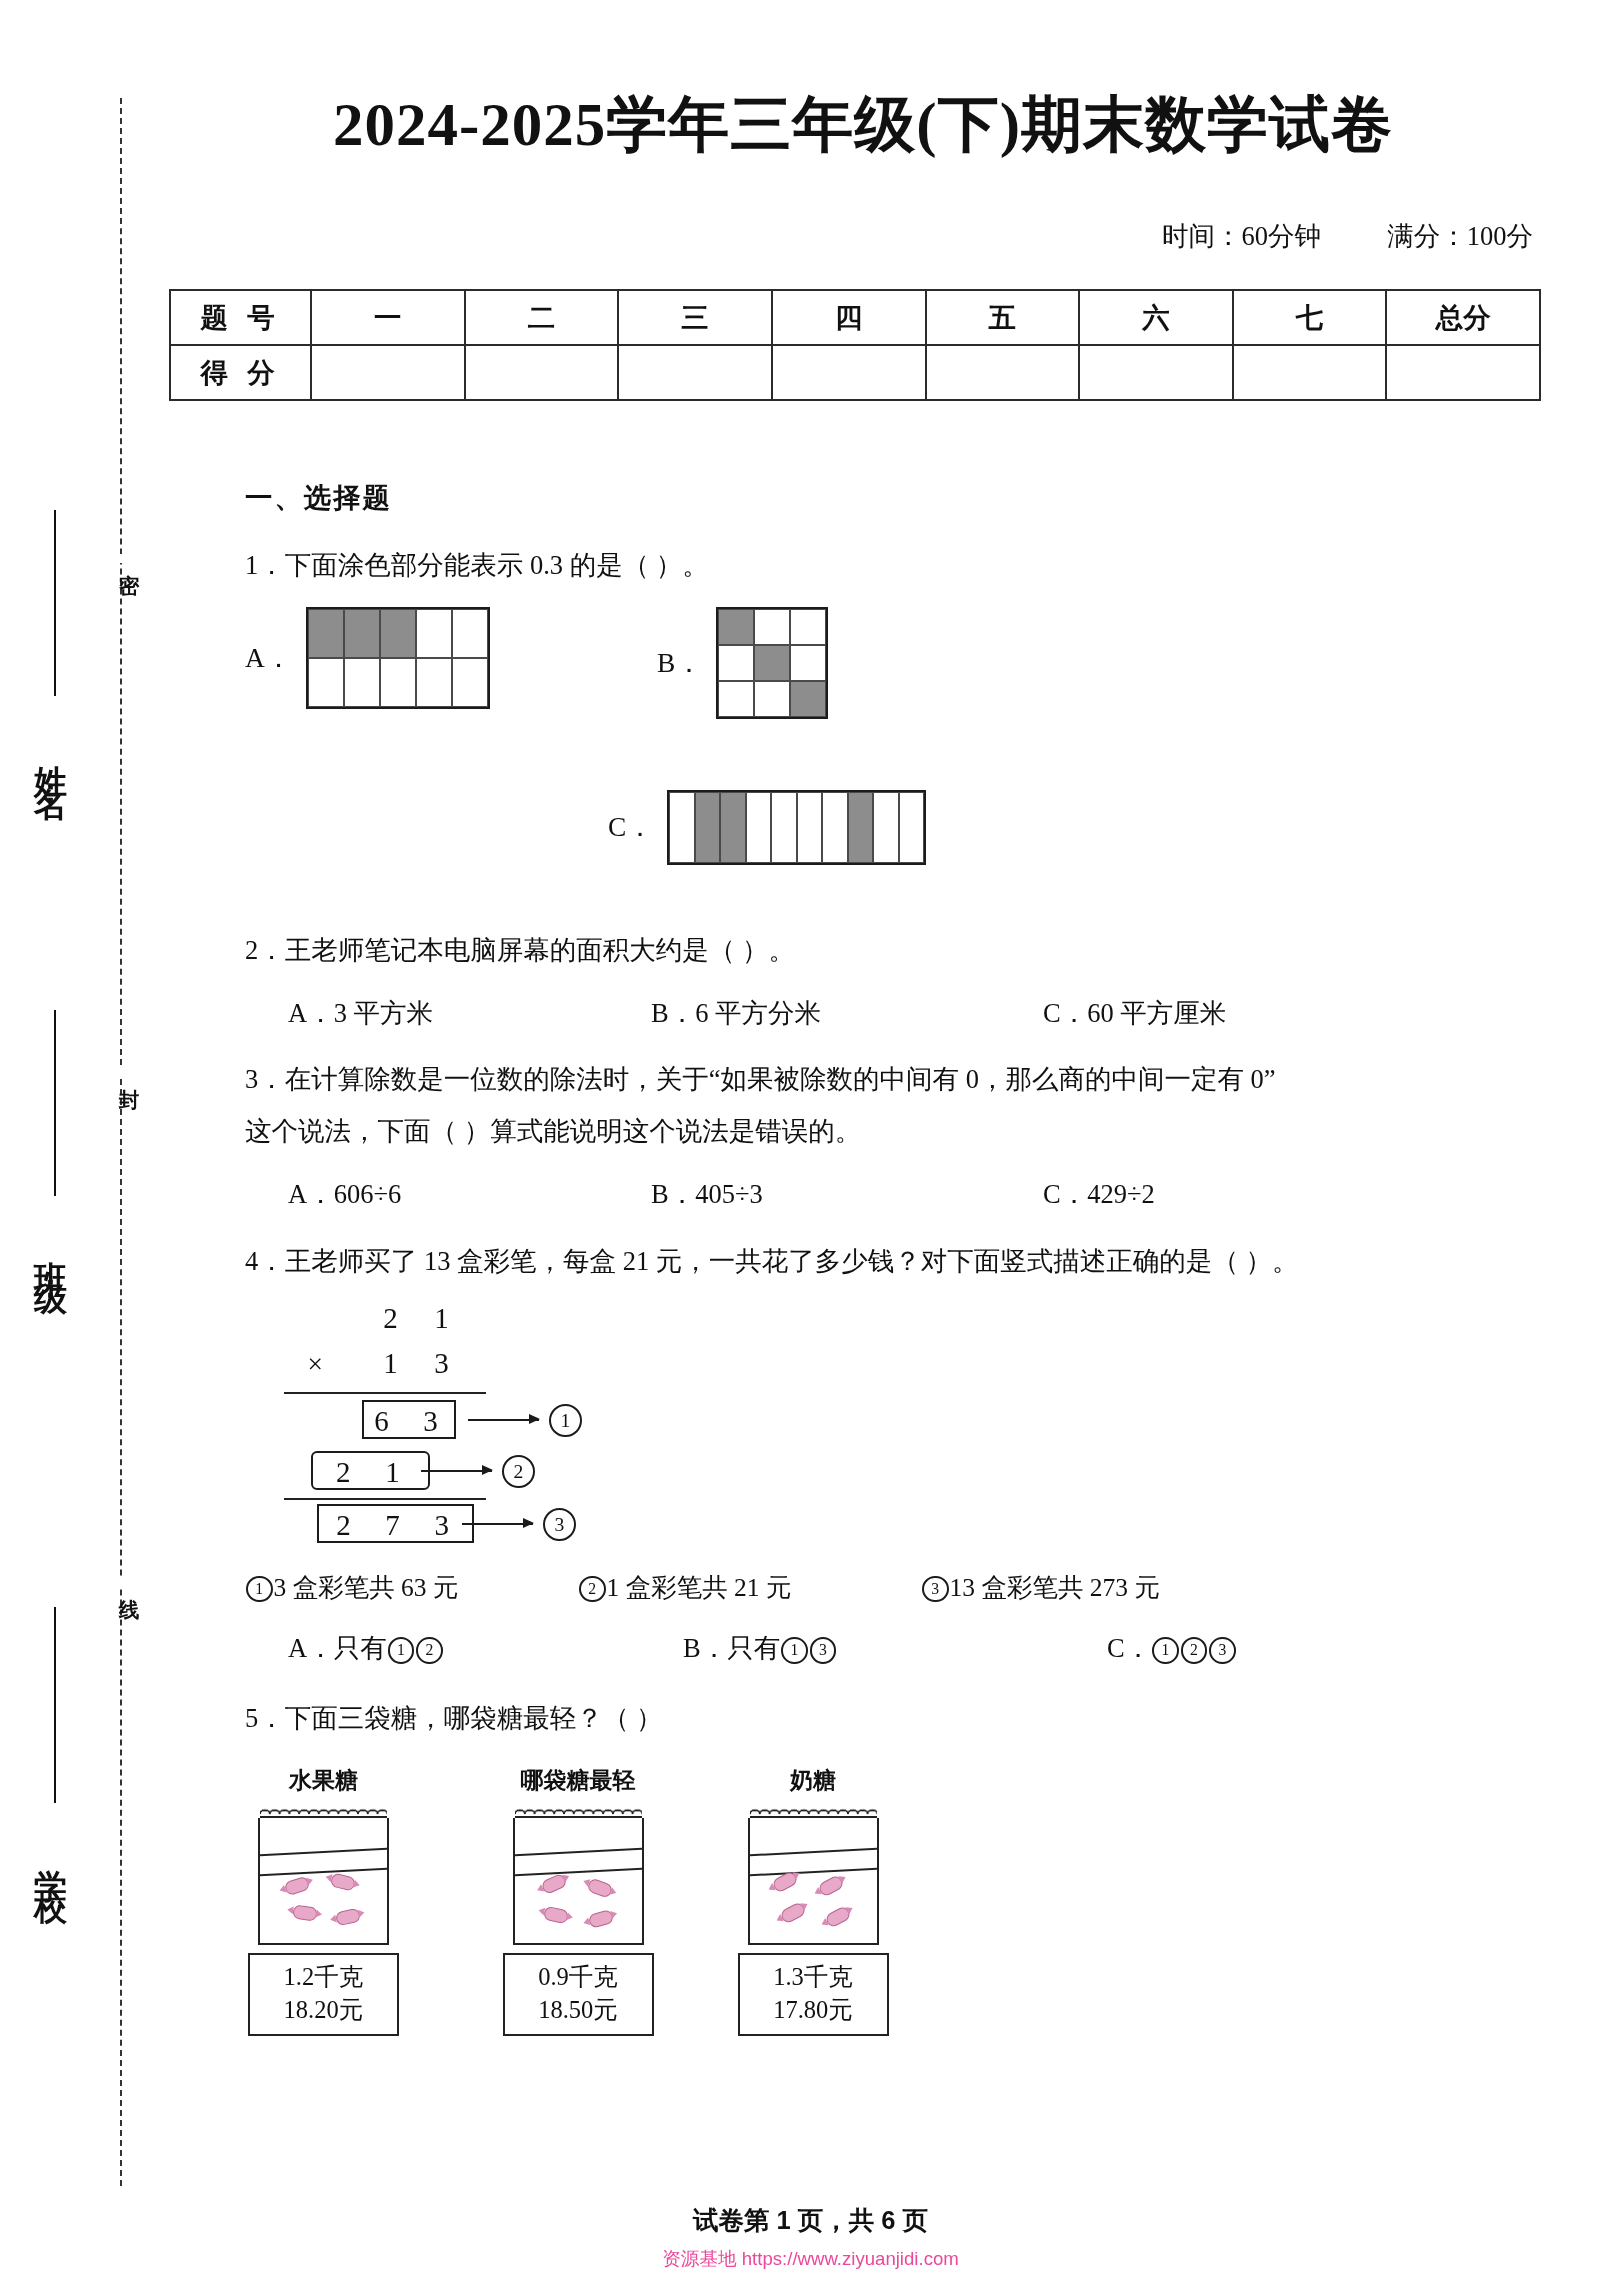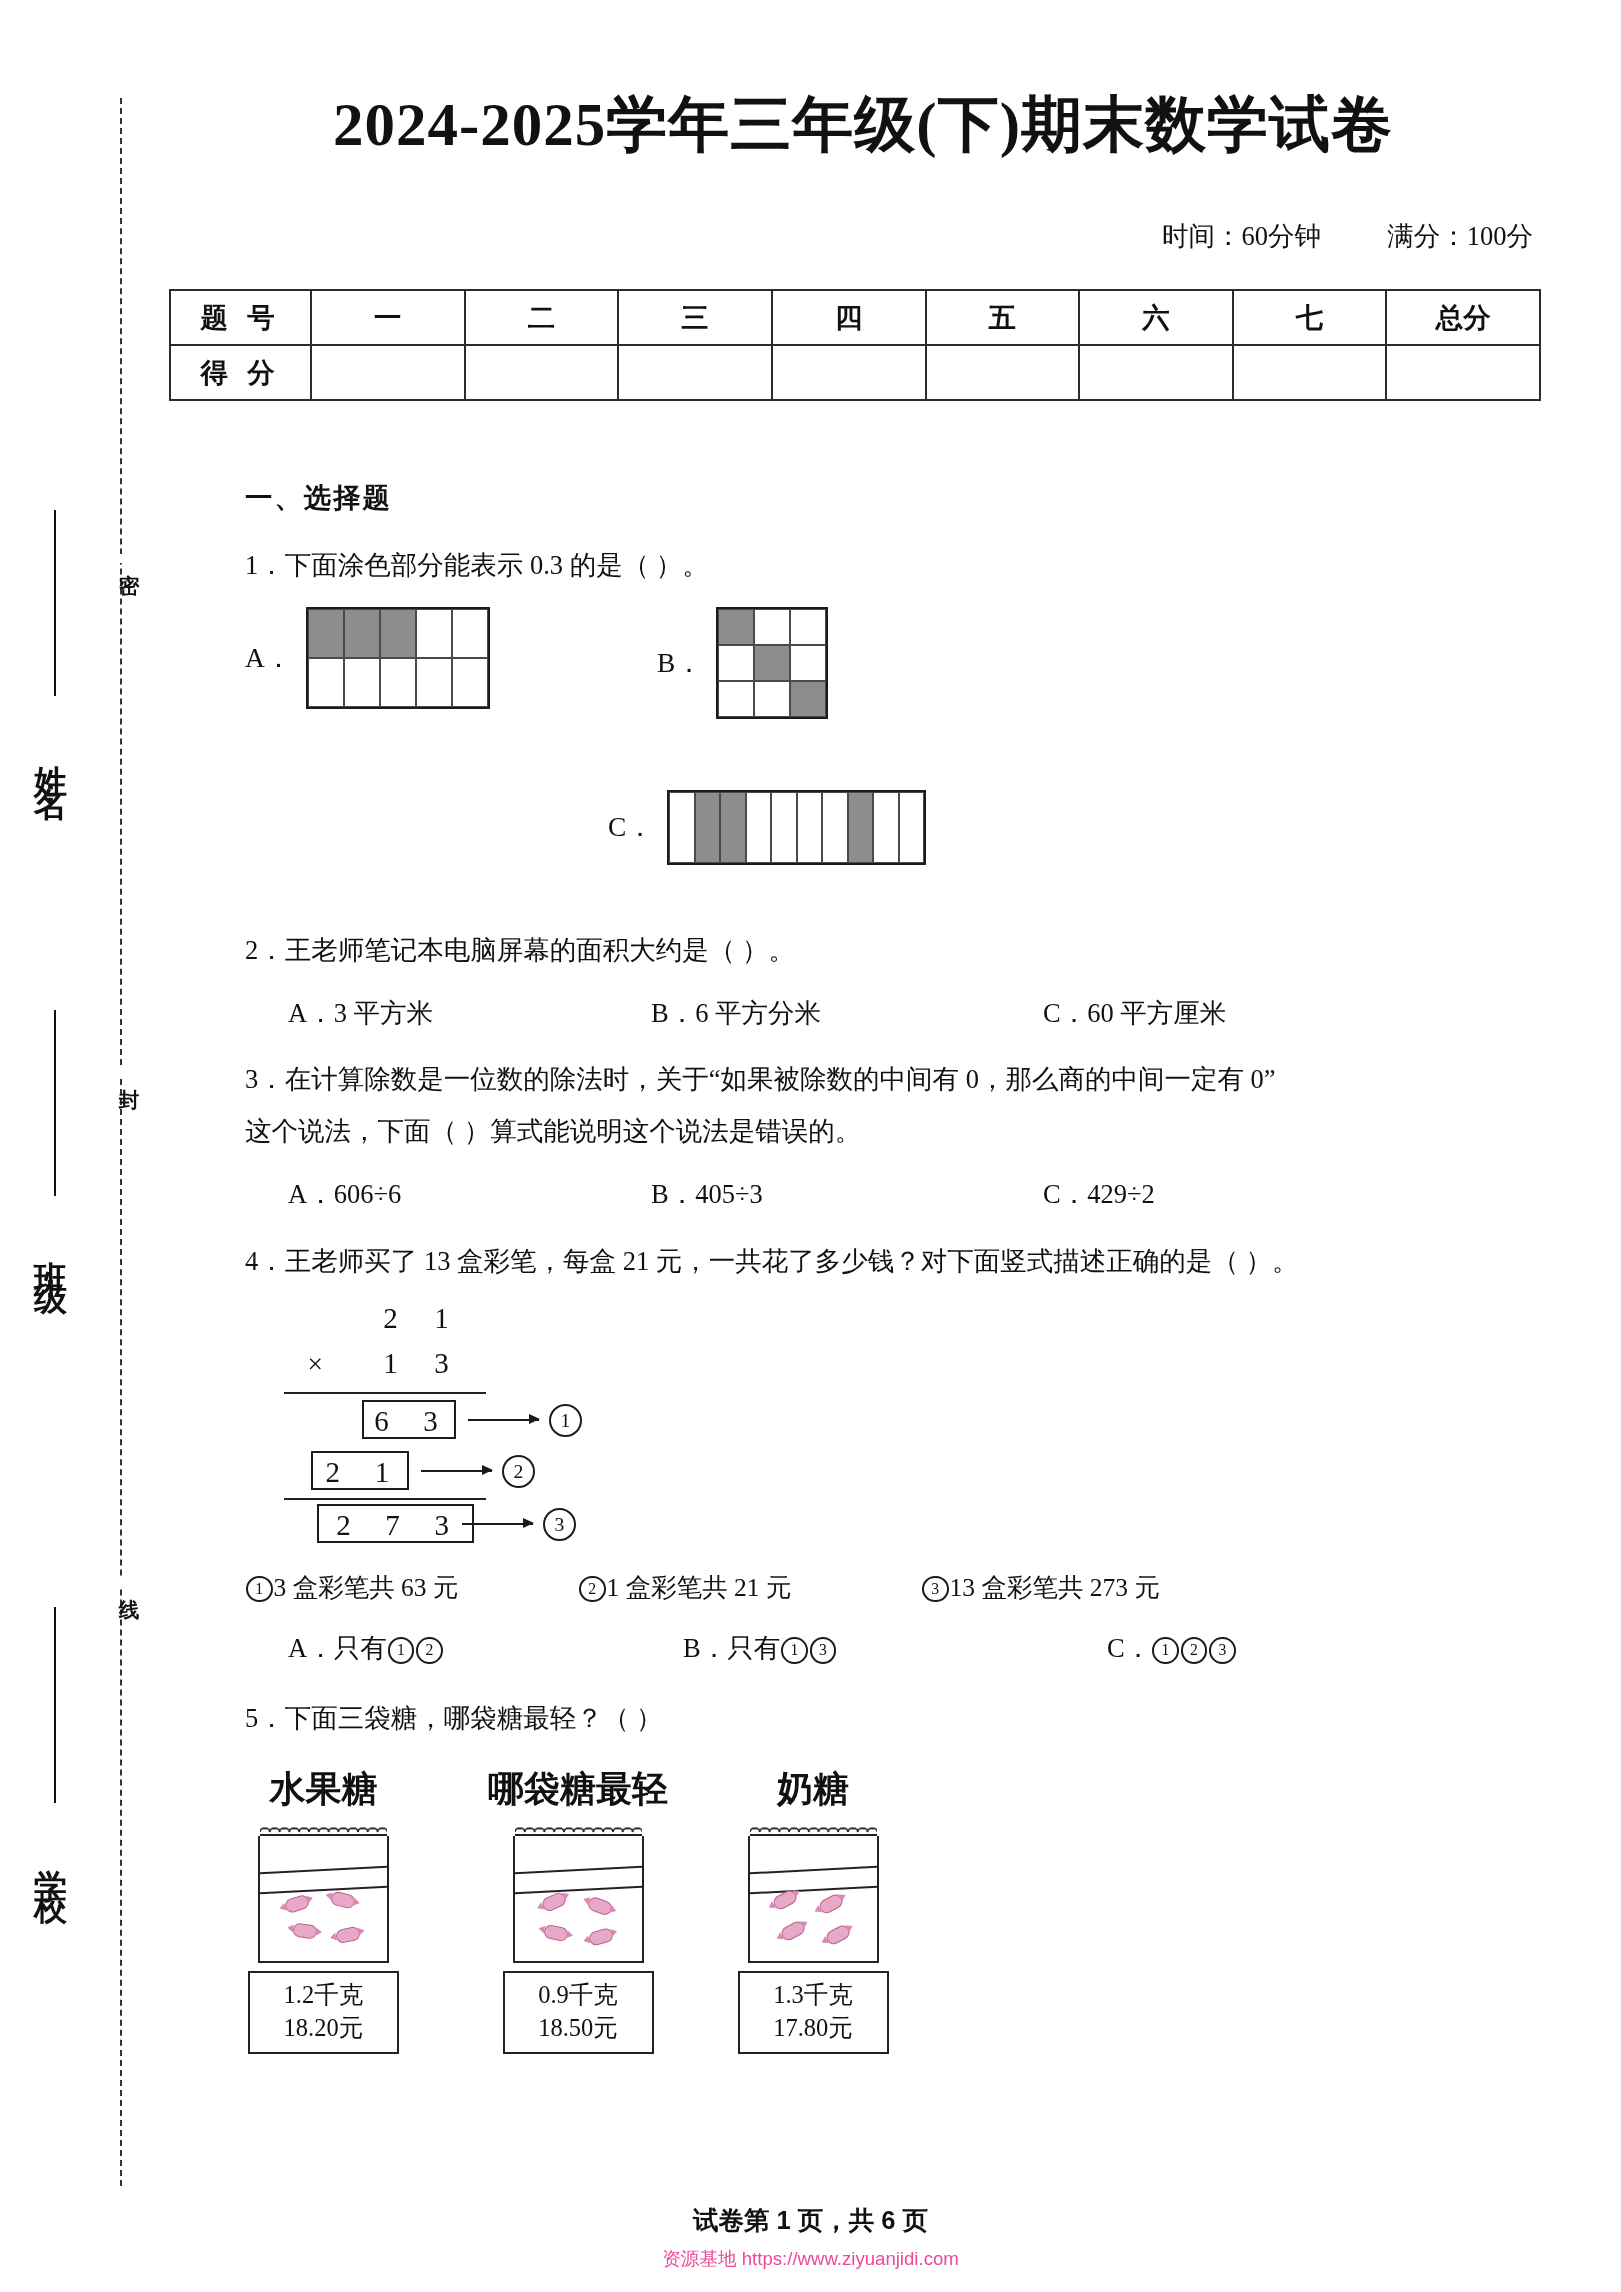--- a/index.html
+++ b/index.html
@@ -214,21 +214,21 @@
   }
 
   
   #candy-row {
     position: relative;
     margin-top: 23.5px;
     height: 245px;
   }
   .candy { position: absolute; width: 196px; text-align: center; }
   .candy-name {
-    font-size: 36px;
+    font-size: 23px;
     font-weight: bold;
     font-family: "Liberation Sans", sans-serif;
     margin-bottom: 7.8px;
   }
   .bag {
     position: relative;
     width: 127px; height: 125px;
     margin: 0 auto;
     border: 2px solid #222;
     border-top: none;
@@ -446,21 +446,21 @@
     <div class="opsym" style="left:23.5px; top:47px;">×</div>
     <div class="digit" style="left:90px; top:45px;">1</div>
     <div class="digit" style="left:141px; top:45px;">3</div>
 
     <div class="hrule" style="left:0px; top:90px; width:202px;"></div>
 
     <div class="boxnum" style="left:78px; top:98px; width:94px;">6 3</div>
     <div class="arrow" style="left:184px; top:117px; width:71px;"></div>
     <div class="circ" style="left:265px; top:102px;">1</div>
 
-    <div class="boxnum" style="left:27.4px; top:149px; width:98px;">2 1</div>
+    <div class="boxnum" style="left:27.4px; top:149px; width:119px;border-radius:6px;">2 1</div>
     <div class="arrow" style="left:137px; top:168px; width:71px;"></div>
     <div class="circ" style="left:218px; top:153px;">2</div>
 
     <div class="hrule" style="left:0px; top:196px; width:202px;"></div>
 
     <div class="boxnum" style="left:33px; top:202px; width:157px;">2 7 3</div>
     <div class="arrow" style="left:178px; top:221px; width:71px;"></div>
     <div class="circ" style="left:259px; top:206px;">3</div>
   </div>
 

